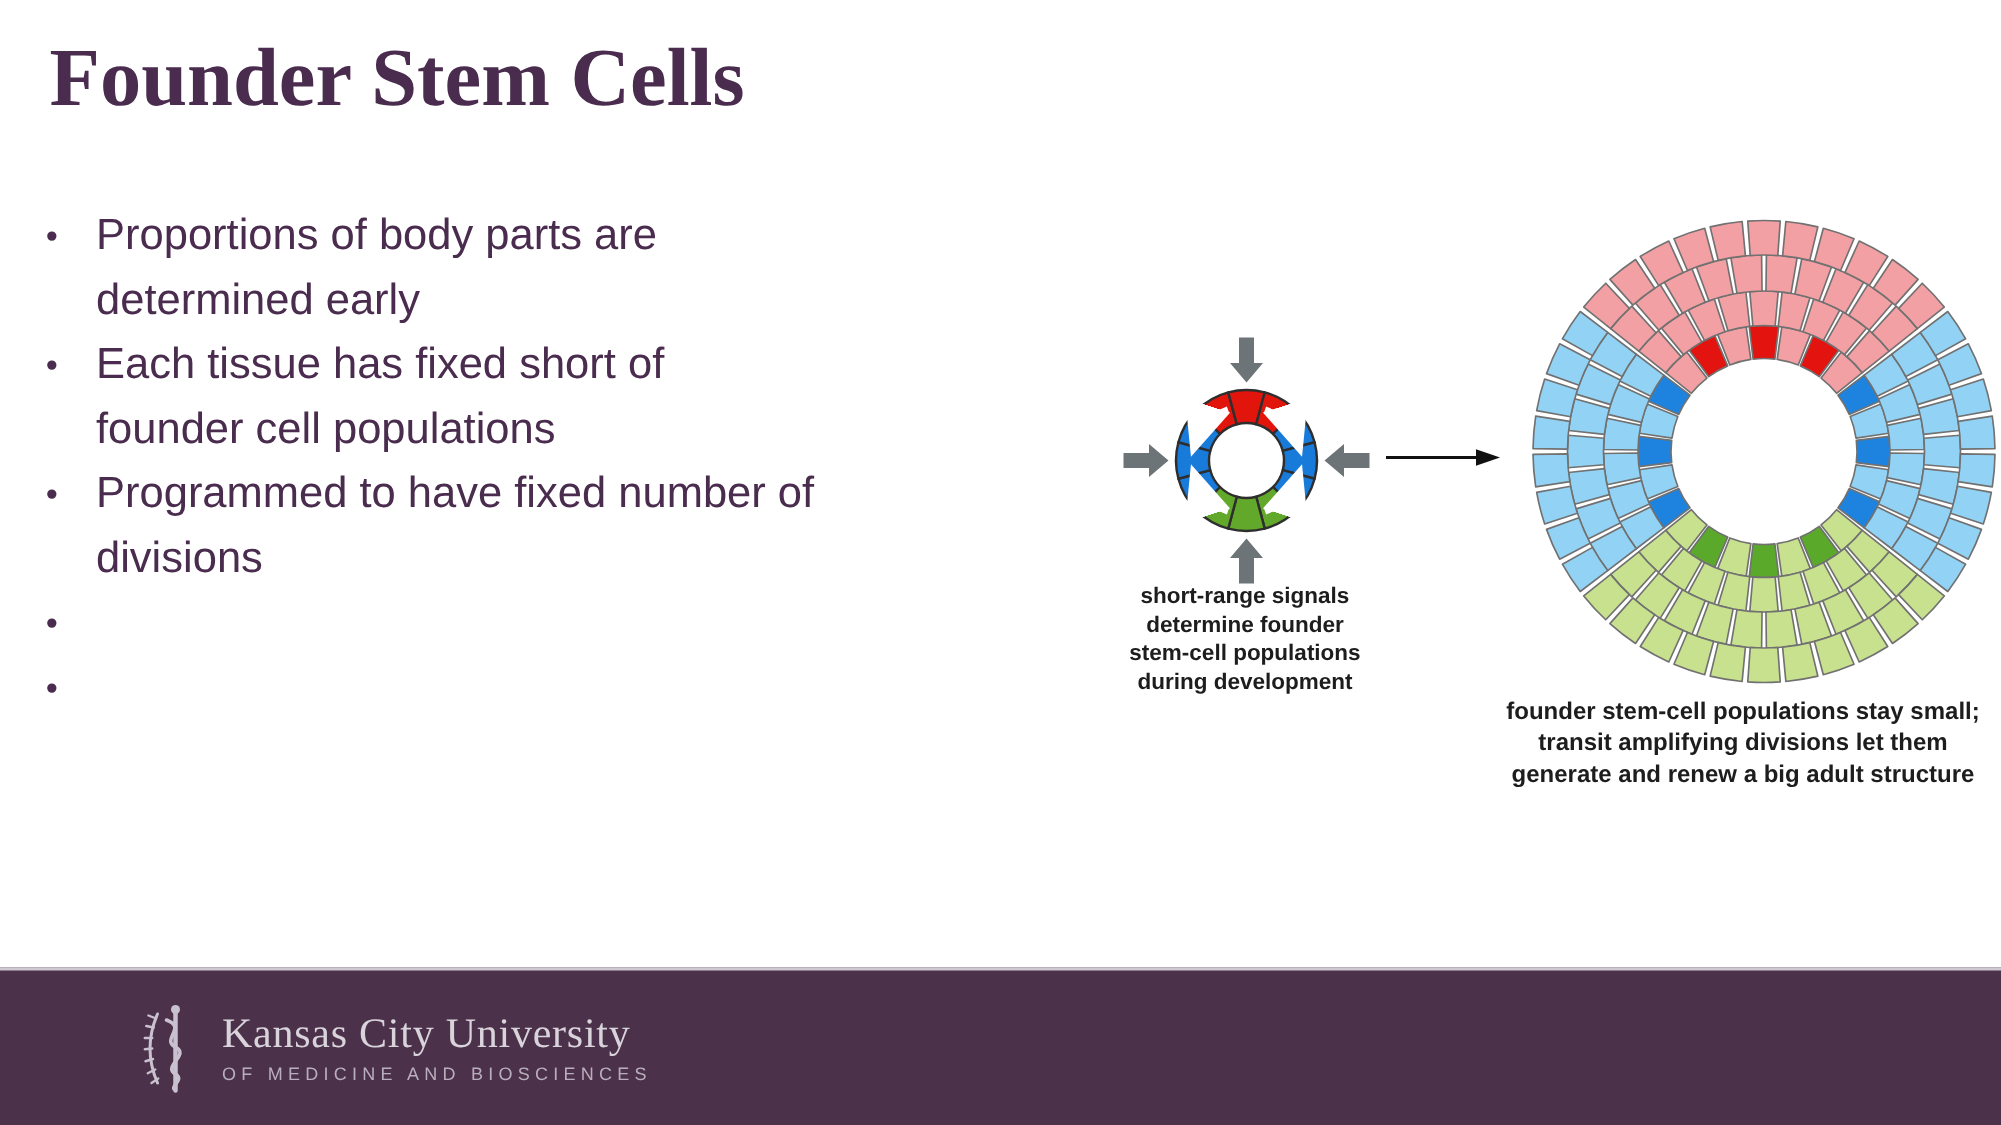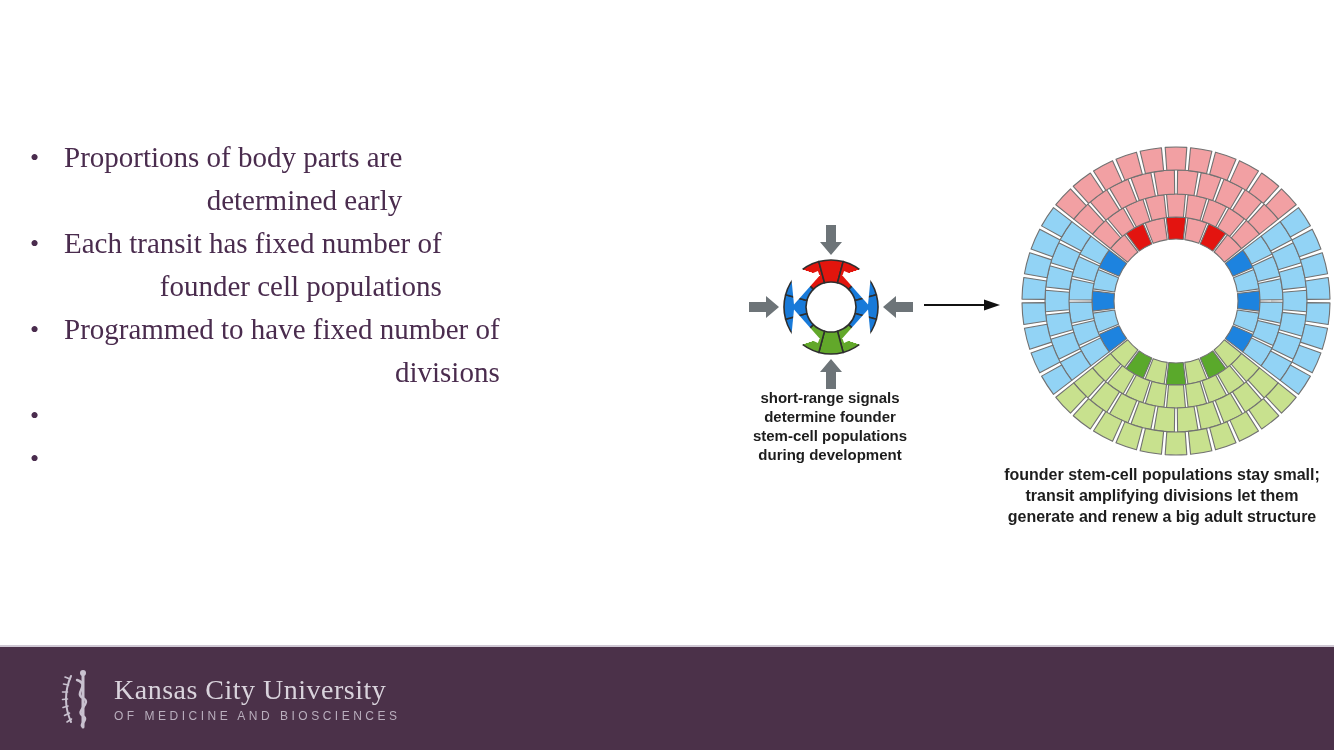--- a/index.html
+++ b/index.html
@@ -15,71 +15,71 @@
   }
 
   .bullets{position:absolute;left:30px;top:136px;width:660px;}
   .bullet-row{display:flex;align-items:flex-start;}
   .bullet-marker{
     width:34px;flex:0 0 34px;
     font-family:"Liberation Serif", serif;
     font-size:26px;line-height:43px;color:var(--purple,#4a2c4e);
   }
   .bullet-text{
-    font-family:Liberation Serif, serif;
+    font-family:Liberation Sans, sans-serif;
     font-size:29px;line-height:43px;color:var(--purple,#4a2c4e);
     white-space:pre-line;
-    text-align:right;
   }
 
   .figure{position:absolute;left:0;top:0;width:1334px;height:629px;}
   .small-ring-svg{position:absolute;left:745px;top:223px;}
   .big-ring-svg{position:absolute;left:1021px;top:146px;}
   .transform-arrow-svg{position:absolute;left:922px;top:298px;}
 
   .caption{
     position:absolute;text-align:center;font-weight:bold;
     color:var(--caption,#1d1d1d);white-space:pre-line;
   }
   .caption-small{left:738px;top:388px;width:184px;font-size:15px;line-height:19px;}
   .caption-big{left:988px;top:464px;width:348px;font-size:16px;line-height:21px;}
 
   .footer{
     position:absolute;left:0;top:645px;width:1334px;height:105px;
     background:var(--footer-bg,#4b3149);
     border-top:2px solid var(--footer-border,#cfc8d4);
     box-sizing:border-box;
-    display:flex;align-items:center;padding-left:58px;gap:14px;
+    display:flex;align-items:center;padding-left:92px;gap:14px;
   }
   .logo{flex:0 0 auto;}
   .footer-text .org{
     font-family:"Liberation Serif", serif;
     font-size:28px;letter-spacing:0.5px;
     color:var(--footer-text,#d9d3dc);
   }
   .footer-text .sub{
     font-size:12px;letter-spacing:3.5px;margin-top:3px;
     color:var(--footer-subtext,#b9aebd);
   }
 </style>
 </head>
 <body>
 
 <div class="slide">
 
+  <div class="page-title">Founder Stem Cells</div>
 
   <div class="bullets">
     <div class="bullet-row">
       <span class="bullet-marker">•</span>
       <span class="bullet-text">Proportions of body parts are
 determined early</span>
     </div>
     <div class="bullet-row">
       <span class="bullet-marker">•</span>
-      <span class="bullet-text">Each transit has fixed number of
+      <span class="bullet-text">Each tissue has fixed short of
 founder cell populations</span>
     </div>
     <div class="bullet-row">
       <span class="bullet-marker">•</span>
       <span class="bullet-text">Programmed to have fixed number of
 divisions</span>
     </div>
     <div class="bullet-row">
       <span class="bullet-marker">•</span>
     </div>

